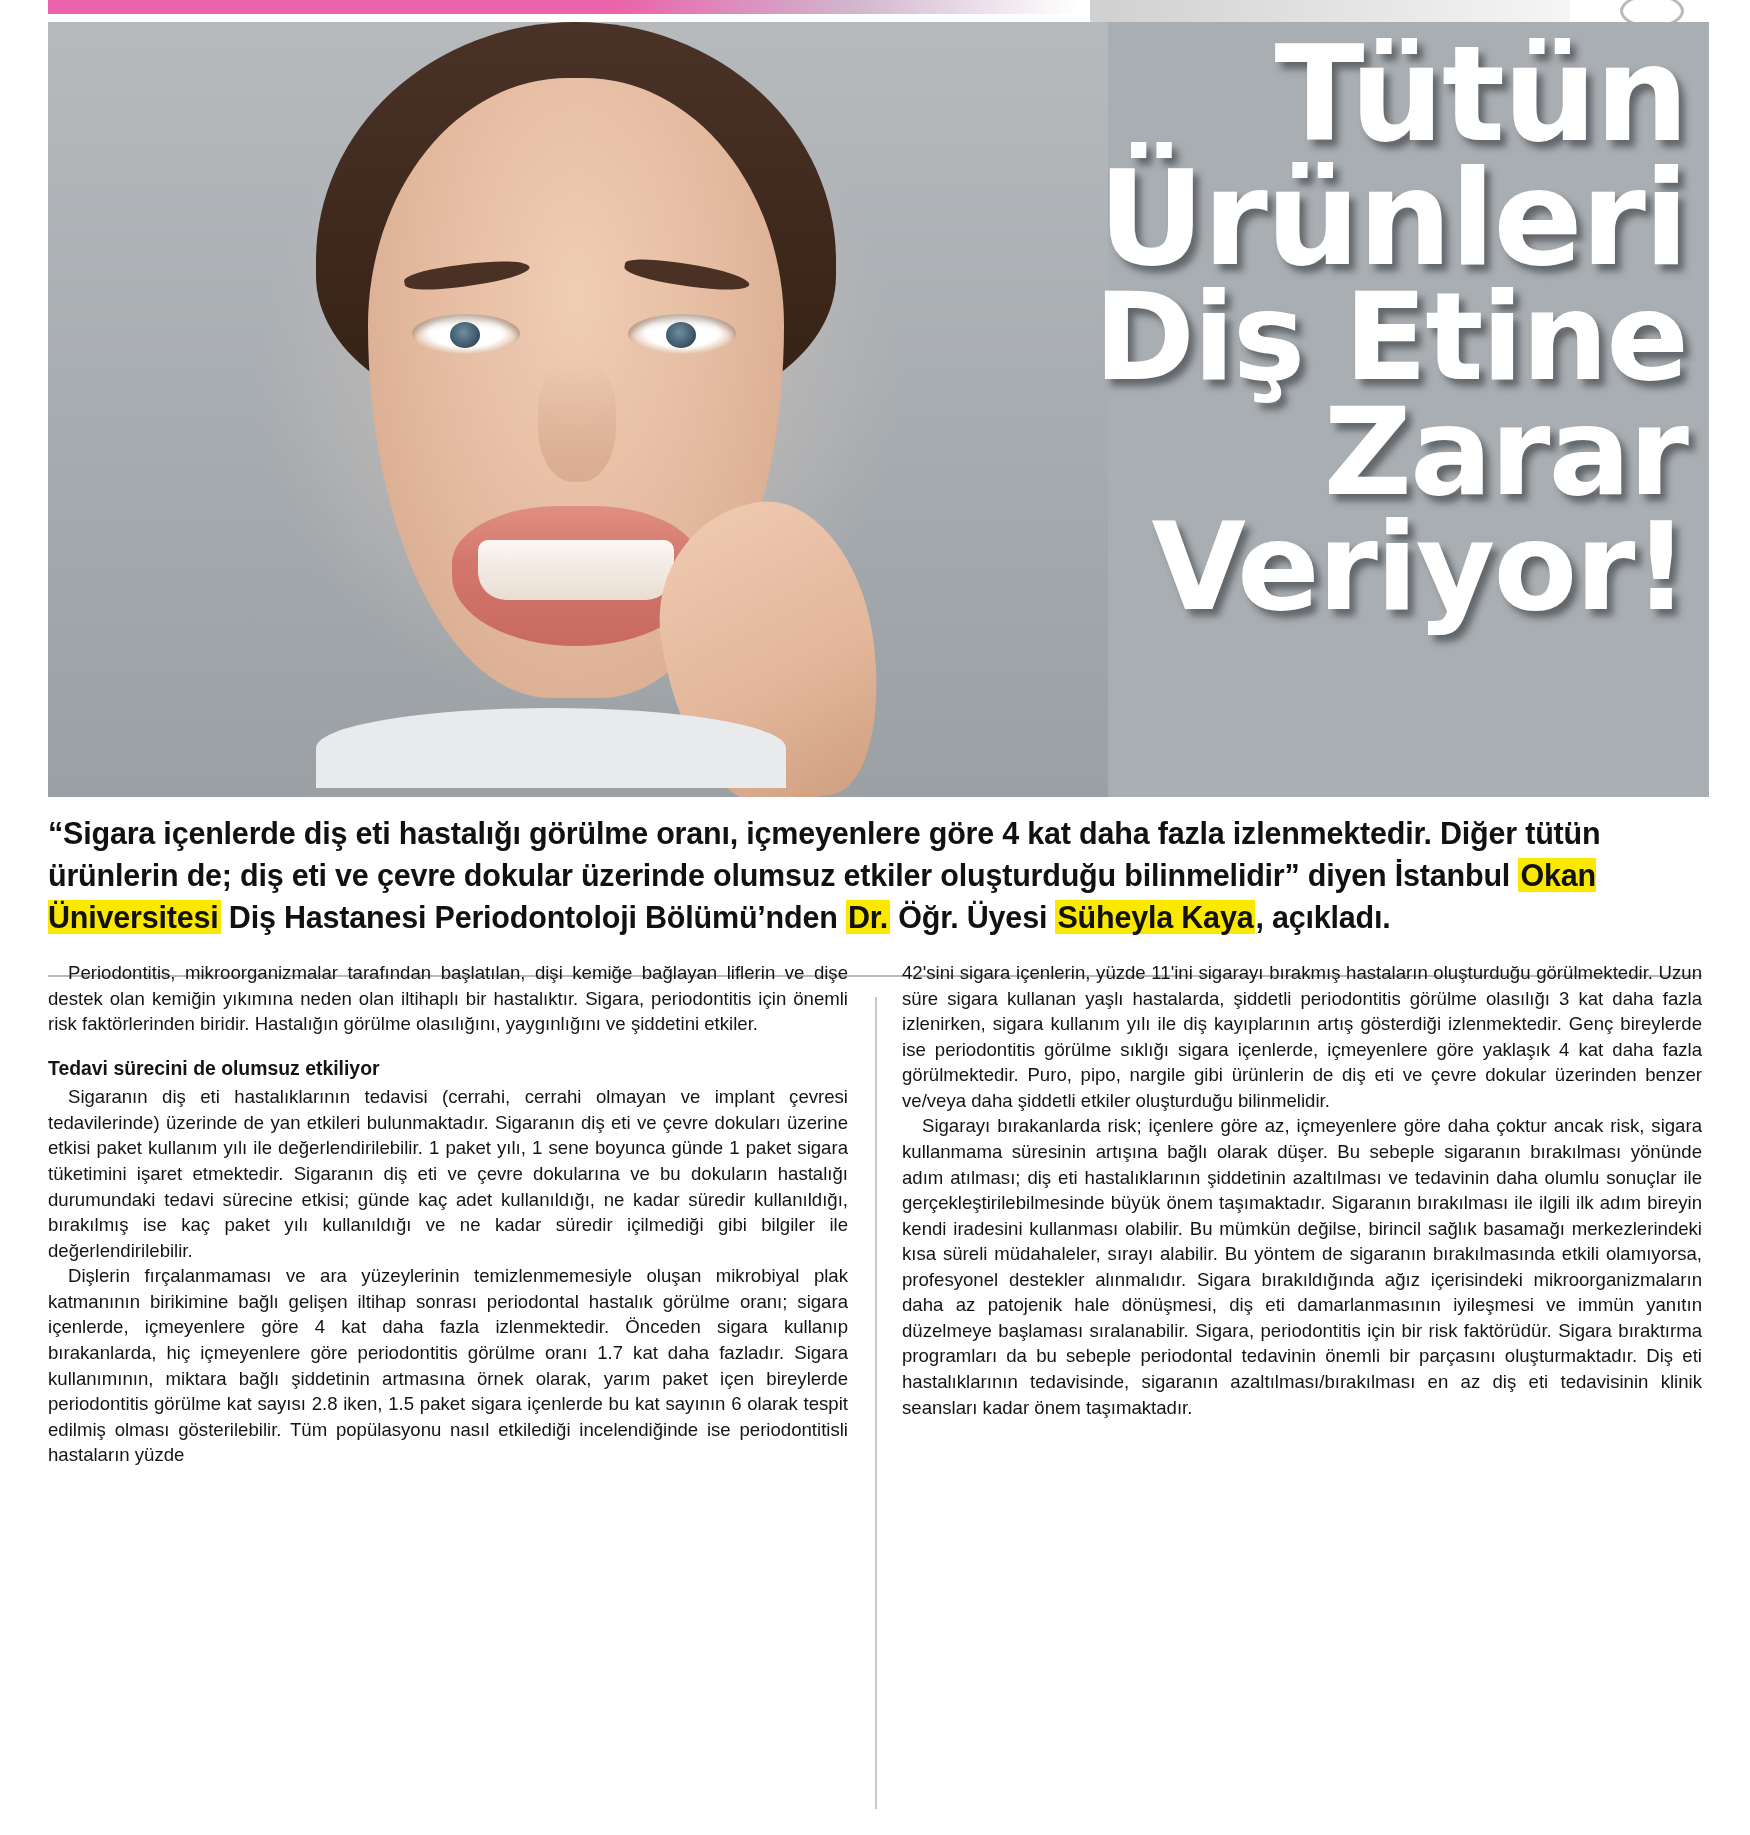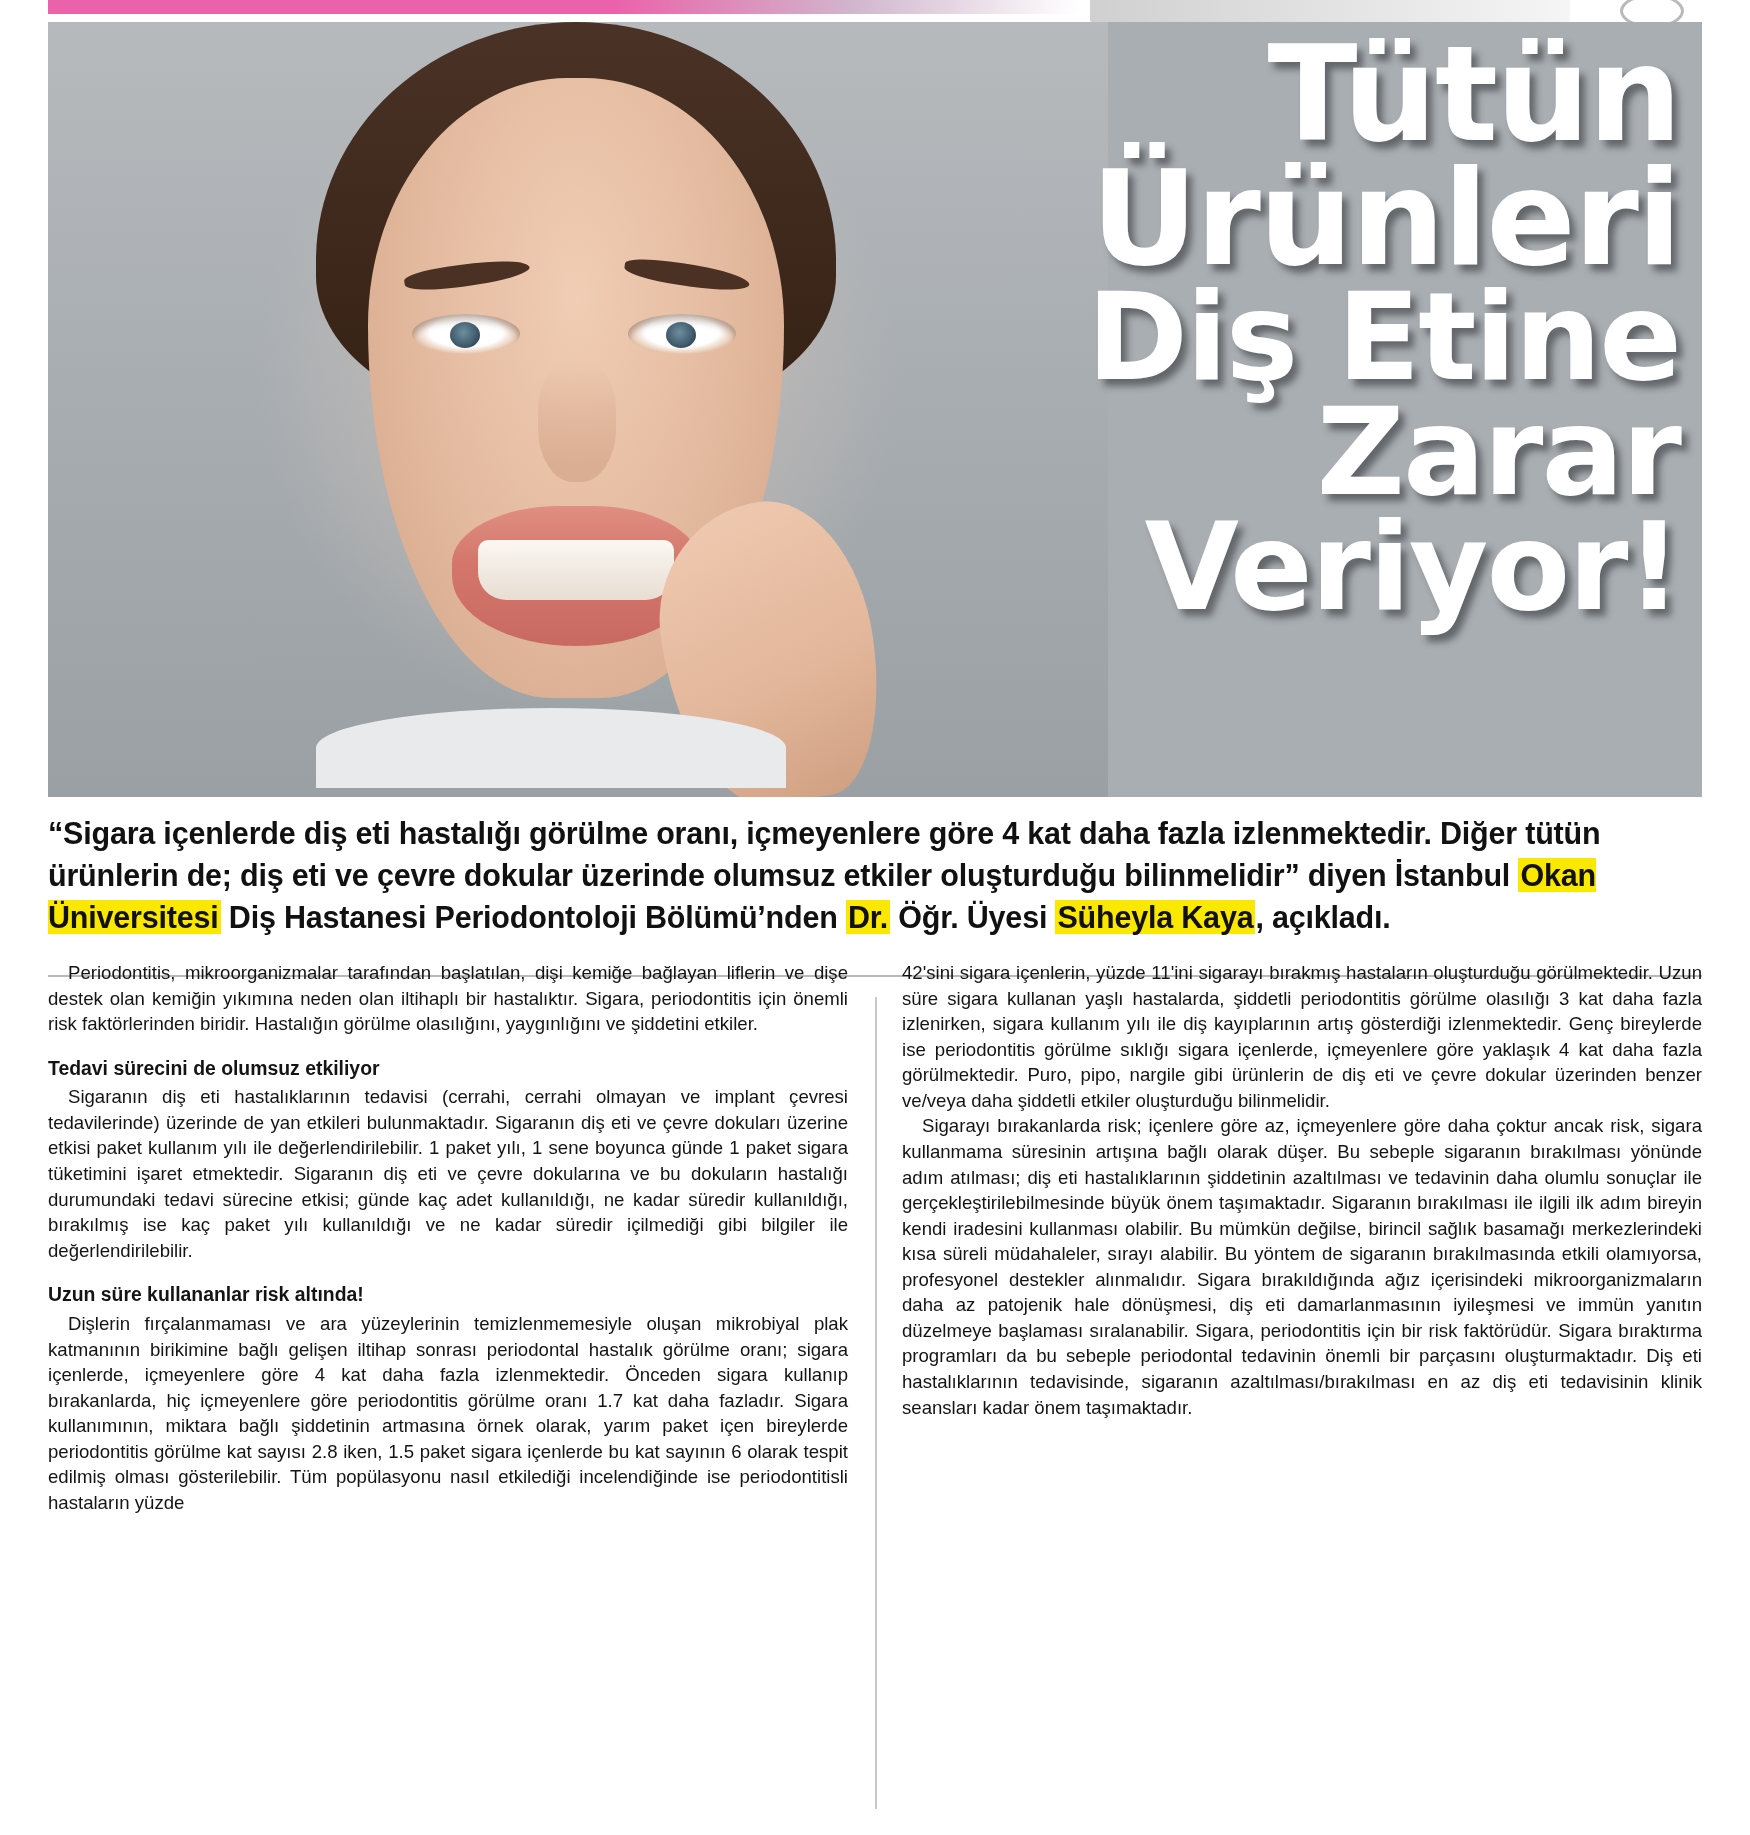--- a/index.html
+++ b/index.html
@@ -50,20 +50,21 @@
 
   
   .hero {
     position: absolute;
     top: 22px;
     left: 48px;
     width: 1654px;
     height: 775px;
     background: #a9aeb2;
     overflow: hidden;
+    padding-left: 7px;
   }
   .hero-photo {
     position: absolute;
     left: 0; top: 0;
     width: 1060px; height: 775px;
     background:
       radial-gradient(ellipse 320px 300px at 52% 30%, #e9c2ab 0%, #ddb199 45%, rgba(200,165,145,0) 72%),
       radial-gradient(ellipse 460px 480px at 50% 46%, #cfc3bd 0%, rgba(170,175,178,0) 70%),
       linear-gradient(180deg, #b6babd 0%, #a6abaf 55%, #9aa0a4 100%);
   }
@@ -262,20 +263,19 @@
 <div class="lede"><span>“Sigara içenlerde diş eti hastalığı görülme oranı, içmeyenlere göre 4 kat daha fazla izlenmektedir. Diğer tütün ürünlerin de; diş eti ve çevre dokular üzerinde olumsuz etkiler oluşturduğu bilinmelidir” diyen İstanbul </span><span class="hl">Okan Üniversitesi</span><span> Diş Hastanesi Periodontoloji Bölümü’nden </span><span class="hl">Dr.</span><span> Öğr. Üyesi </span><span class="hl">Süheyla Kaya</span><span>, açıkladı.</span></div>
 
 <div class="rule"></div>
 <div class="vrule"></div>
 
 <div class="cols">
   <div class="col">
     <p>Periodontitis, mikroorganizmalar tarafından başlatılan, dişi kemiğe bağlayan liflerin ve dişe destek olan kemiğin yıkımına neden olan iltihaplı bir hastalıktır. Sigara, periodontitis için önemli risk faktörlerinden biridir. Hastalığın görülme olasılığını, yaygınlığını ve şiddetini etkiler.</p>
     <h3>Tedavi sürecini de olumsuz etkiliyor</h3>
     <p>Sigaranın diş eti hastalıklarının tedavisi (cerrahi, cerrahi olmayan ve implant çevresi tedavilerinde) üzerinde de yan etkileri bulunmaktadır. Sigaranın diş eti ve çevre dokuları üzerine etkisi paket kullanım yılı ile değerlendirilebilir. 1 paket yılı, 1 sene boyunca günde 1 paket sigara tüketimini işaret etmektedir. Sigaranın diş eti ve çevre dokularına ve bu dokuların hastalığı durumundaki tedavi sürecine etkisi; günde kaç adet kullanıldığı, ne kadar süredir kullanıldığı, bırakılmış ise kaç paket yılı kullanıldığı ve ne kadar süredir içilmediği gibi bilgiler ile değerlendirilebilir.</p>
-    <h3>Uzun süre kullananlar risk altında!</h3>
     <p>Dişlerin fırçalanmaması ve ara yüzeylerinin temizlenmemesiyle oluşan mikrobiyal plak katmanının birikimine bağlı gelişen iltihap sonrası periodontal hastalık görülme oranı; sigara içenlerde, içmeyenlere göre 4 kat daha fazla izlenmektedir. Önceden sigara kullanıp bırakanlarda, hiç içmeyenlere göre periodontitis görülme oranı 1.7 kat daha fazladır. Sigara kullanımının, miktara bağlı şiddetinin artmasına örnek olarak, yarım paket içen bireylerde periodontitis görülme kat sayısı 2.8 iken, 1.5 paket sigara içenlerde bu kat sayının 6 olarak tespit edilmiş olması gösterilebilir. Tüm popülasyonu nasıl etkilediği incelendiğinde ise periodontitisli hastaların yüzde</p>
   </div>
   <div class="col">
     <p class="noind">42'sini sigara içenlerin, yüzde 11'ini sigarayı bırakmış hastaların oluşturduğu görülmektedir. Uzun süre sigara kullanan yaşlı hastalarda, şiddetli periodontitis görülme olasılığı 3 kat daha fazla izlenirken, sigara kullanım yılı ile diş kayıplarının artış gösterdiği izlenmektedir. Genç bireylerde ise periodontitis görülme sıklığı sigara içenlerde, içmeyenlere göre yaklaşık 4 kat daha fazla görülmektedir. Puro, pipo, nargile gibi ürünlerin de diş eti ve çevre dokular üzerinden benzer ve/veya daha şiddetli etkiler oluşturduğu bilinmelidir.</p>
     <p>Sigarayı bırakanlarda risk; içenlere göre az, içmeyenlere göre daha çoktur ancak risk, sigara kullanmama süresinin artışına bağlı olarak düşer. Bu sebeple sigaranın bırakılması yönünde adım atılması; diş eti hastalıklarının şiddetinin azaltılması ve tedavinin daha olumlu sonuçlar ile gerçekleştirilebilmesinde büyük önem taşımaktadır. Sigaranın bırakılması ile ilgili ilk adım bireyin kendi iradesini kullanması olabilir. Bu mümkün değilse, birincil sağlık basamağı merkezlerindeki kısa süreli müdahaleler, sırayı alabilir. Bu yöntem de sigaranın bırakılmasında etkili olamıyorsa, profesyonel destekler alınmalıdır. Sigara bırakıldığında ağız içerisindeki mikroorganizmaların daha az patojenik hale dönüşmesi, diş eti damarlanmasının iyileşmesi ve immün yanıtın düzelmeye başlaması sıralanabilir. Sigara, periodontitis için bir risk faktörüdür. Sigara bıraktırma programları da bu sebeple periodontal tedavinin önemli bir parçasını oluşturmaktadır. Diş eti hastalıklarının tedavisinde, sigaranın azaltılması/bırakılması en az diş eti tedavisinin klinik seansları kadar önem taşımaktadır.</p>
   </div>
 </div>
 
 </body></html>

